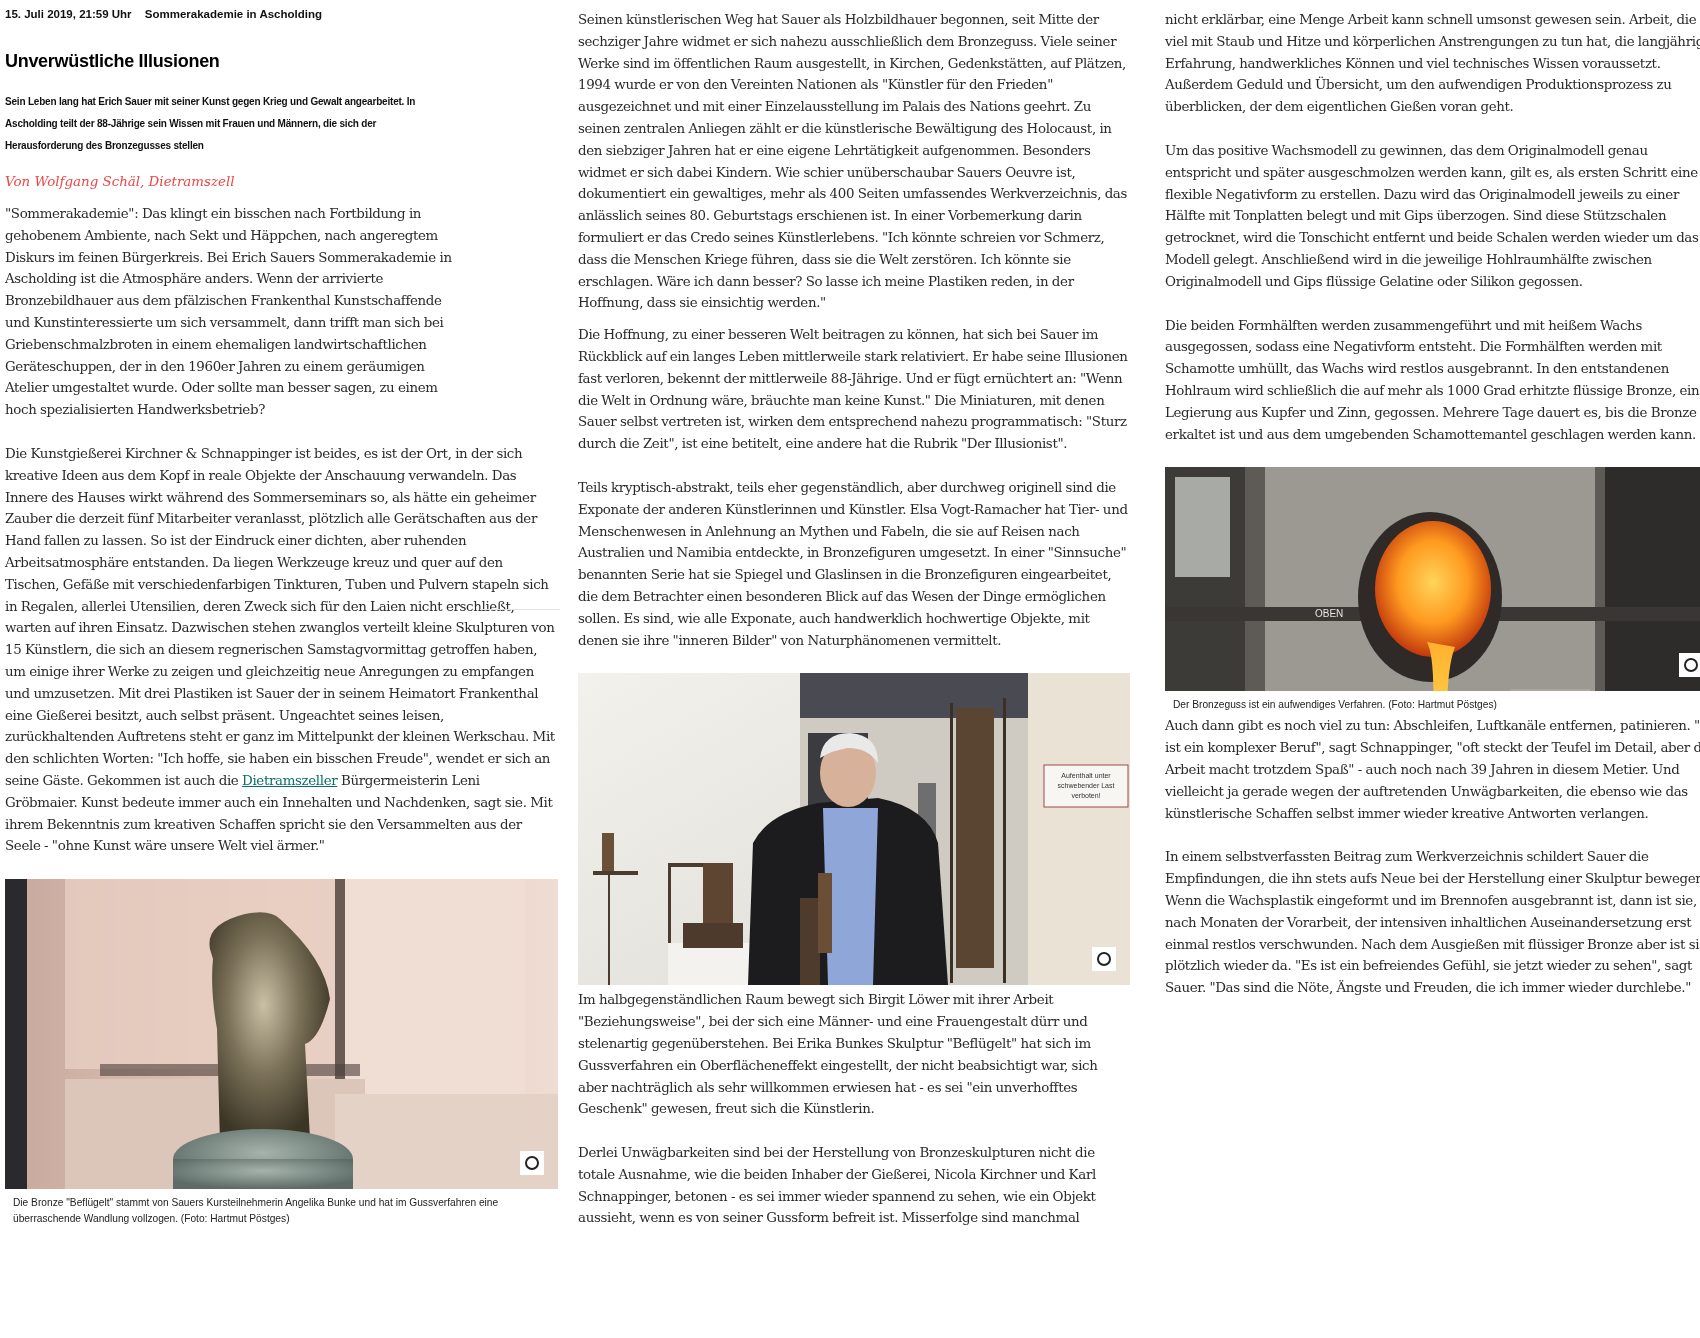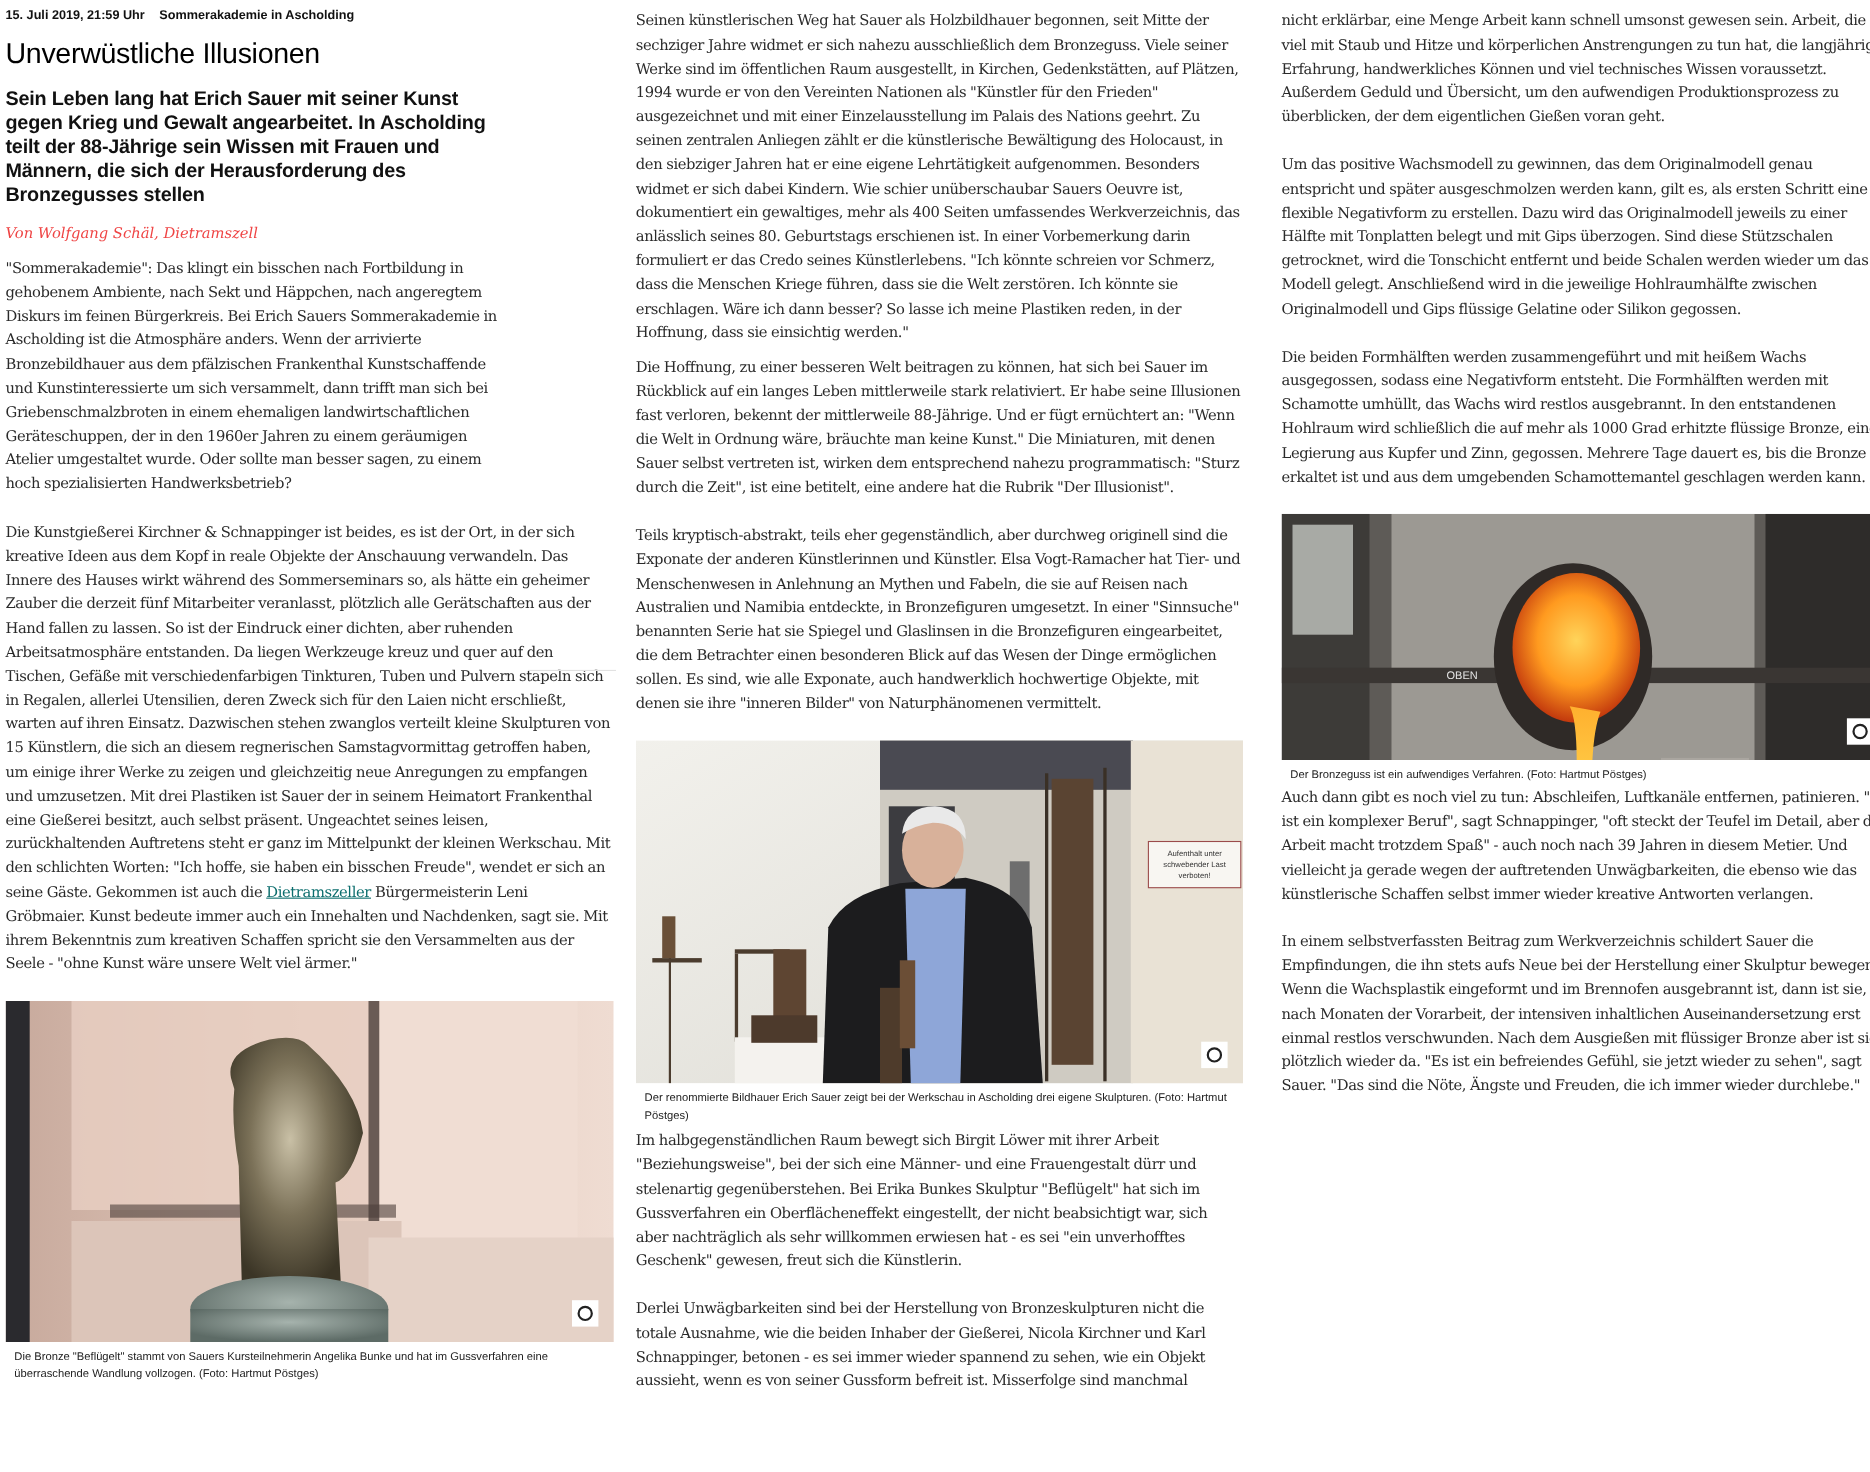--- a/index.html
+++ b/index.html
@@ -4,22 +4,22 @@
 <style>
   html, body { margin: 0; padding: 0; background: #ffffff; }
   body { width: 1700px; height: 1338px; position: relative; overflow: hidden; color: #222; }
   .col { position: absolute; top: 0; }
   .col-left { left: 5px; width: 555px; }
   .col-mid { left: 578px; width: 552px; }
   .col-right { left: 1165px; width: 552px; }
 
   .meta { font-family: "Liberation Sans", sans-serif; font-weight: bold; font-size: 11.5px; color: #111; margin-top: 8px; height: 16px; }
   .meta .kicker { margin-left: 10px; }
-  .headline { font-family: "Liberation Sans", sans-serif; font-weight: normal; font-size: 26px; color: #000; margin: 8px 0 0 0; line-height: 32px; letter-spacing: -0.3px; }
-  .teaser { font-family: "Liberation Sans", sans-serif; font-weight: bold; font-size: 18px; line-height: 22px; color: #111; margin: 14px 12px 0 0; width: 450px; letter-spacing: -0.2px; }
+  .headline { font-family: "Liberation Sans", sans-serif; font-weight: bold; font-size: 18px; color: #000; margin: 21px 0 0 0; line-height: 32px; letter-spacing: -0.3px; }
+  .teaser { font-family: "Liberation Sans", sans-serif; font-weight: bold; font-size: 10px; line-height: 22px; color: #111; margin: 14px 12px 0 0; width: 450px; letter-spacing: -0.2px; }
   .byline { font-family: "DejaVu Serif", serif; font-style: italic; font-size: 13.4px; color: #ef4444; margin-top: 14px; line-height: 22px; }
 
   .p { font-family: "DejaVu Serif", serif; font-size: 13.4px; line-height: 21.8px; color: #2a2a2a; margin: 0; letter-spacing: -0.35px; word-spacing: -0.3px; }
   .gap { height: 22px; }
   .gap-s { height: 10px; }
   .p.italic { font-style: italic; }
   .link { color: #0b6d6d; text-decoration: underline; }
 
   .figure { position: relative; }
   .photo { position: relative; overflow: hidden; }
@@ -128,21 +128,20 @@
         <path d="M245,135 L300,135 L295,312 L250,312 Z" fill="#8ea6d8"></path>
         <ellipse cx="270" cy="100" rx="28" ry="34" fill="#d8b19a"></ellipse>
         <path d="M242,85 Q245,60 272,60 Q300,62 300,90 Q290,75 270,75 Q255,77 242,85 Z" fill="#e9e9e9"></path>
         <rect x="222" y="225" width="20" height="87" fill="#4e3b2b"></rect>
         <rect x="240" y="200" width="14" height="80" fill="#6b4e36"></rect>
       </svg>
       <div class="zoom-btn" style="right:14px;bottom:14px">
         <span class="ring"></span>
       </div>
     </div>
-    <div class="caption">Der renommierte Bildhauer Erich Sauer zeigt bei der Werkschau in Ascholding drei eigene Skulpturen. (Foto: Hartmut Pöstges)</div>
   </div>
   <div style="height:4px"></div>
   <p class="p">Im halbgegenständlichen Raum bewegt sich Birgit Löwer mit ihrer Arbeit "Beziehungsweise", bei der sich eine Männer- und eine Frauengestalt dürr und stelenartig gegenüberstehen. Bei Erika Bunkes Skulptur "Beflügelt" hat sich im Gussverfahren ein Oberflächeneffekt eingestellt, der nicht beabsichtigt war, sich aber nachträglich als sehr willkommen erwiesen hat - es sei "ein unverhofftes Geschenk" gewesen, freut sich die Künstlerin.</p>
   <div class="gap"></div>
   <p class="p">Derlei Unwägbarkeiten sind bei der Herstellung von Bronzeskulpturen nicht die totale Ausnahme, wie die beiden Inhaber der Gießerei, Nicola Kirchner und Karl Schnappinger, betonen - es sei immer wieder spannend zu sehen, wie ein Objekt aussieht, wenn es von seiner Gussform befreit ist. Misserfolge sind manchmal</p>
 </div>
 
 <div class="col col-right">
   <div style="height:9px"></div>
   <p class="p">nicht erklärbar, eine Menge Arbeit kann schnell umsonst gewesen sein. Arbeit, die viel mit Staub und Hitze und körperlichen Anstrengungen zu tun hat, die langjährige Erfahrung, handwerkliches Können und viel technisches Wissen voraussetzt. Außerdem Geduld und Übersicht, um den aufwendigen Produktionsprozess zu überblicken, der dem eigentlichen Gießen voran geht.</p>

